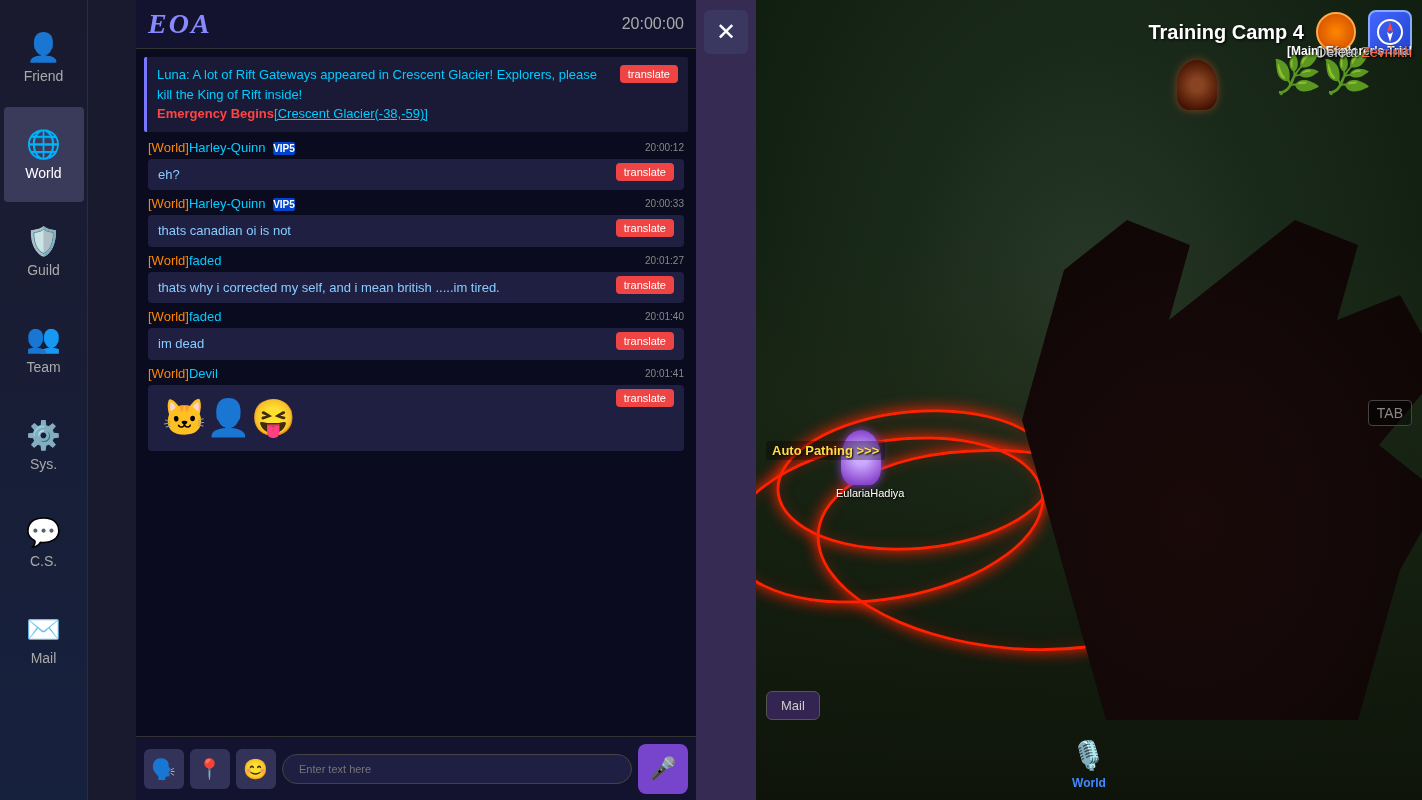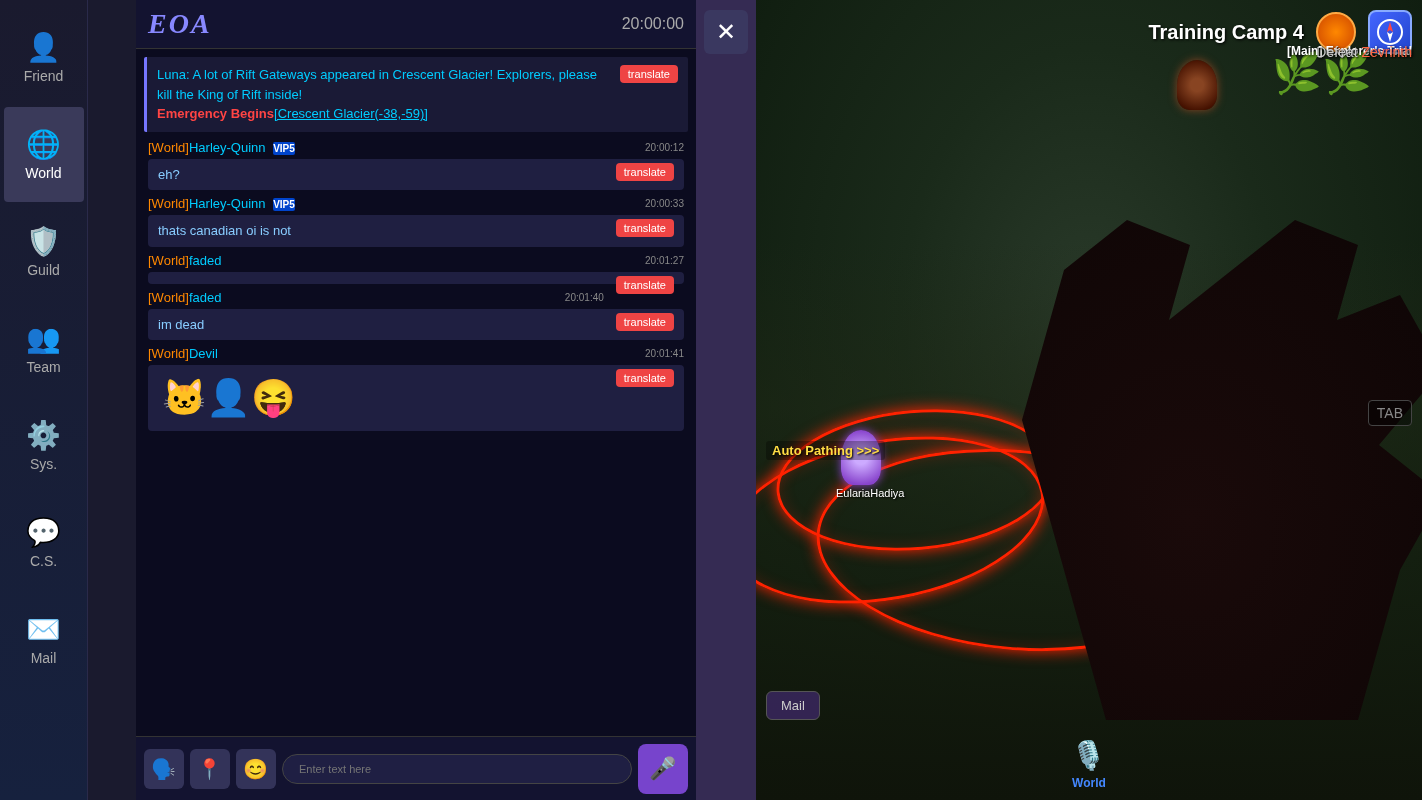--- a/index.html
+++ b/index.html
@@ -581,20 +581,21 @@
 
     <div class="chat-row">
       <div class="chat-sender-row">
         <span class="chat-sender">
           <span class="chat-world-tag">[World]</span>faded
         </span>
         <span class="chat-timestamp">20:01:27</span>
       </div>
       <div class="chat-bubble">
         <button class="translate-btn">translate</button>
+        <span>thats why i corrected my self, and i mean british .....im tired.</span>
       </div>
     </div>
 
     <div class="chat-row">
       <div class="chat-sender-row">
         <span class="chat-sender">
           <span class="chat-world-tag">[World]</span>faded
         </span>
         <span class="chat-timestamp">20:01:40</span>
       </div>

